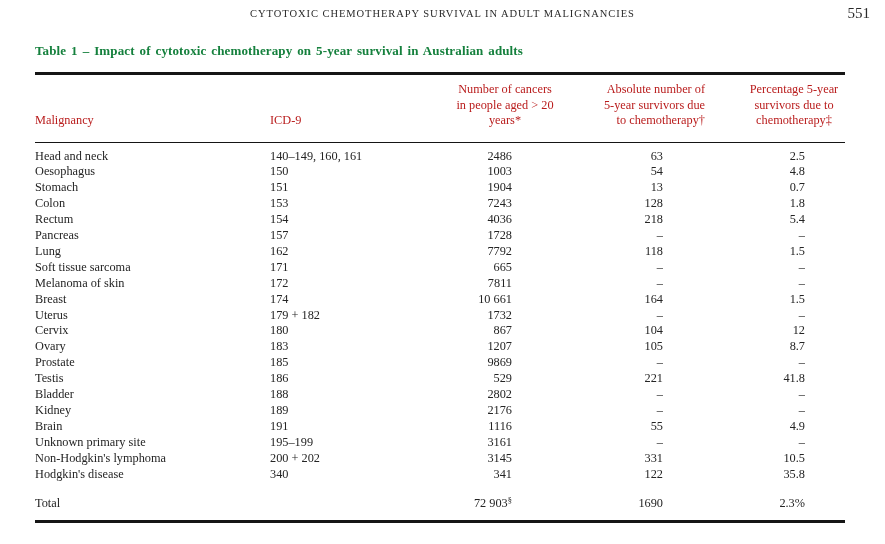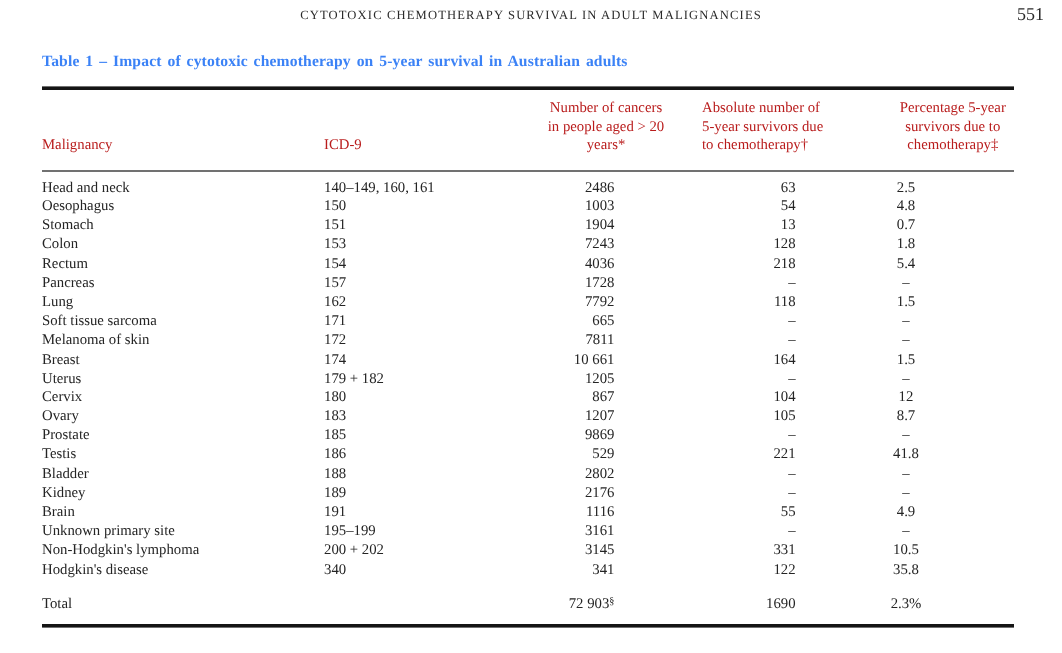--- a/index.html
+++ b/index.html
@@ -18,21 +18,21 @@
     font-size: 10.5px; letter-spacing: 0.09em;
     color: #2a2a2a;
   }
   .page-number {
     position: absolute; top: 5px; right: 15px;
     font-size: 15px; color: #2a2a2a;
   }
   .caption {
     position: absolute; top: 43px; left: 35px; width: 815px;
     font-size: 13px; font-weight: bold; letter-spacing: 0.01em; word-spacing: 1.5px;
-    color: #3b82f6;
+    color: #15803d;
     white-space: nowrap;
   }
 
   table.data-table {
     position: absolute; top: 72px; left: 35px;
     width: 810px;
     border-collapse: collapse; table-layout: fixed;
     border-top: 3px solid #151515;
     border-bottom: 3px solid #151515;
     font-size: 12.3px;
@@ -42,33 +42,33 @@
     vertical-align: bottom;
     padding: 7px 0 13px 0;
     white-space: pre;
     line-height: 15.5px;
     border-bottom: 1.5px solid #151515;
     color: #b91c1c;
   }
   th.c1 { text-align: left; }
   th.c2 { text-align: left; padding-left: 35px; }
   th.c3 { text-align: center; padding-left: 70px; }
-  th.c4 { text-align: left; padding-left: 30px; }
+  th.c4 { text-align: right; padding-left: 30px; }
   th.c5 { text-align: center; padding-left: 38px; }
 
   tbody td {
     padding: 0;
     line-height: 15.9px;
     white-space: nowrap;
     color: #242424;
   }
   td.c2 { padding-left: 35px; }
   td.c3 { text-align: right; padding-right: 43px; }
   td.c4 { text-align: right; padding-right: 42px; }
-  td.c5 { text-align: center; padding-right: 40px; }
+  td.c5 { text-align: right; padding-right: 40px; }
   #table-body tr:first-child td { padding-top: 6px; }
 
   .total-row td { padding-top: 13px; padding-bottom: 8px; }
   .sup { font-size: 8.5px; position: relative; top: -4px; }
 </style>
 </head>
 <body>
 
 <div class="page">
 
@@ -168,21 +168,21 @@
         <tr>
     <td class="c1">Breast</td>
     <td class="c2">174</td>
     <td class="c3">10 661</td>
     <td class="c4">164</td>
     <td class="c5">1.5</td>
   </tr>
         <tr>
     <td class="c1">Uterus</td>
     <td class="c2">179 + 182</td>
-    <td class="c3">1205</td>
+    <td class="c3">1732</td>
     <td class="c4">–</td>
     <td class="c5">–</td>
   </tr>
         <tr>
     <td class="c1">Cervix</td>
     <td class="c2">180</td>
     <td class="c3">867</td>
     <td class="c4">104</td>
     <td class="c5">12</td>
   </tr>

